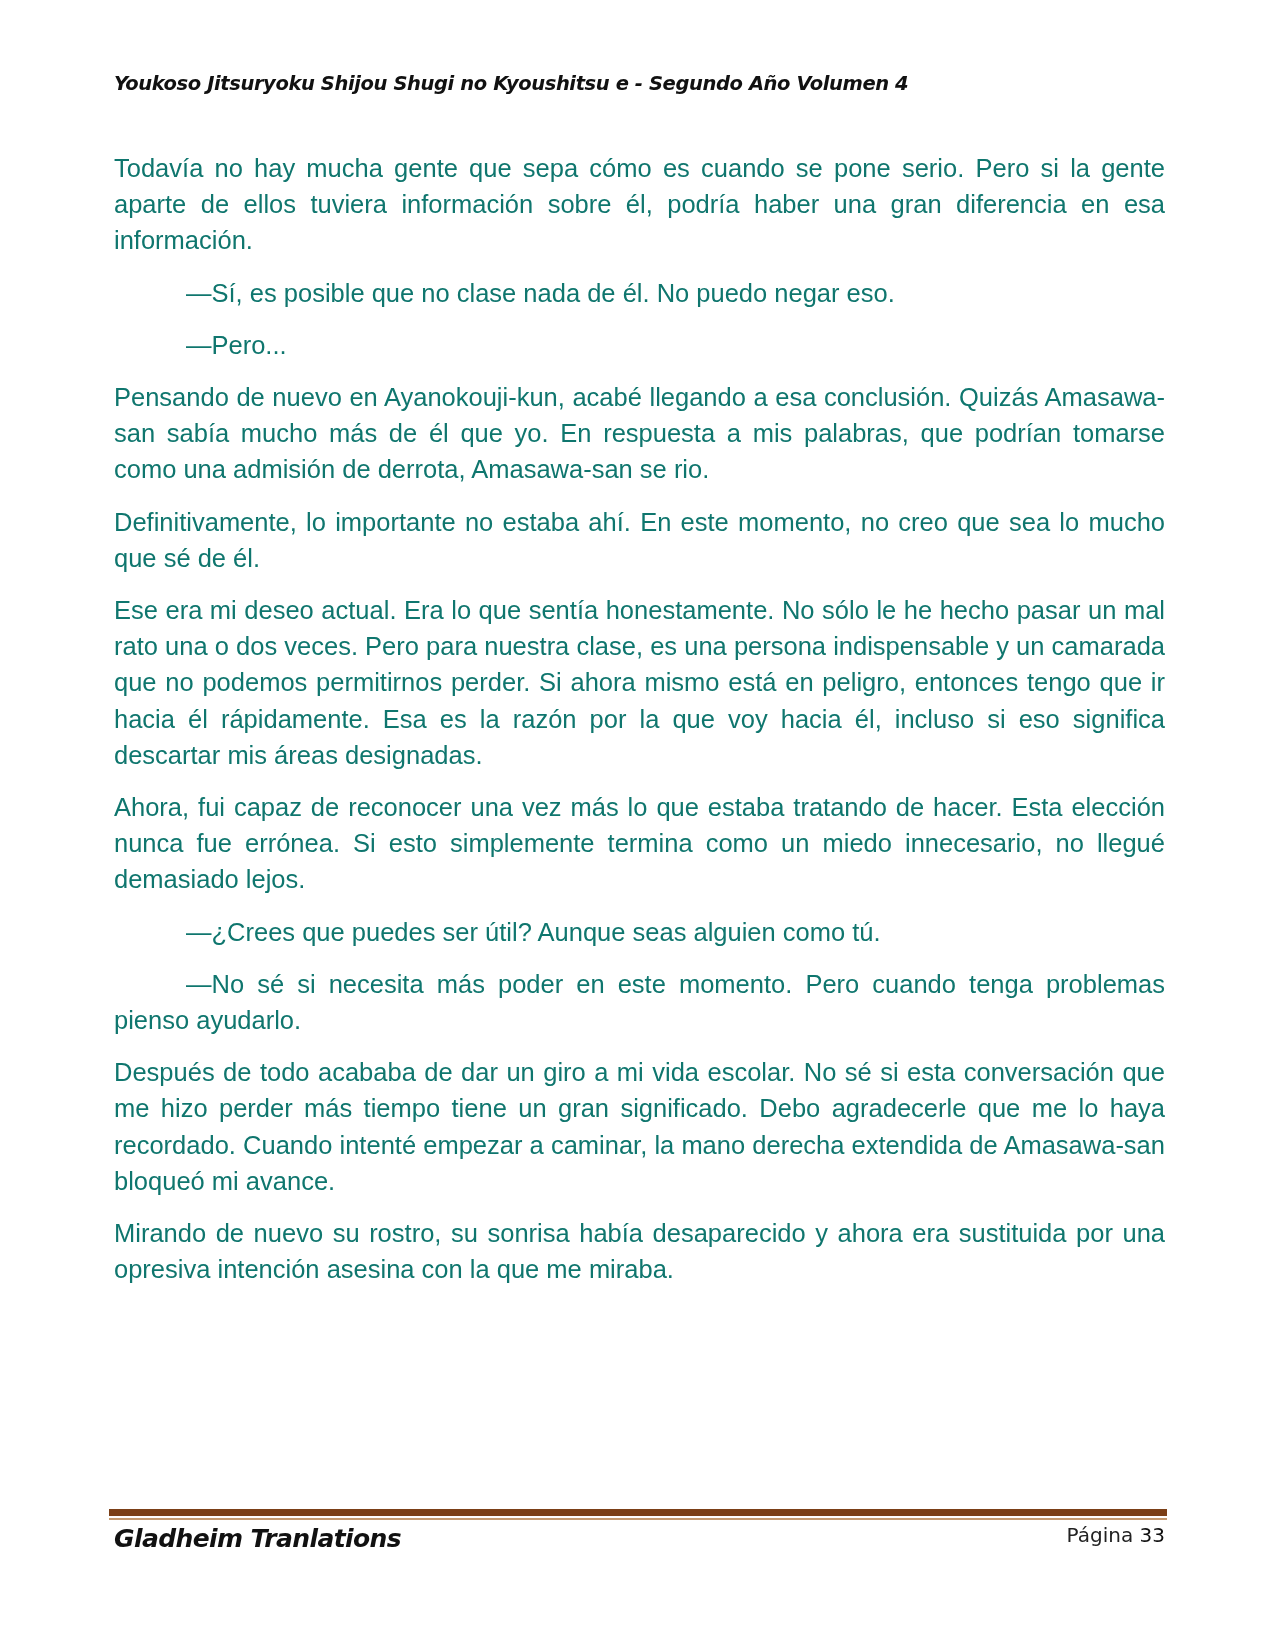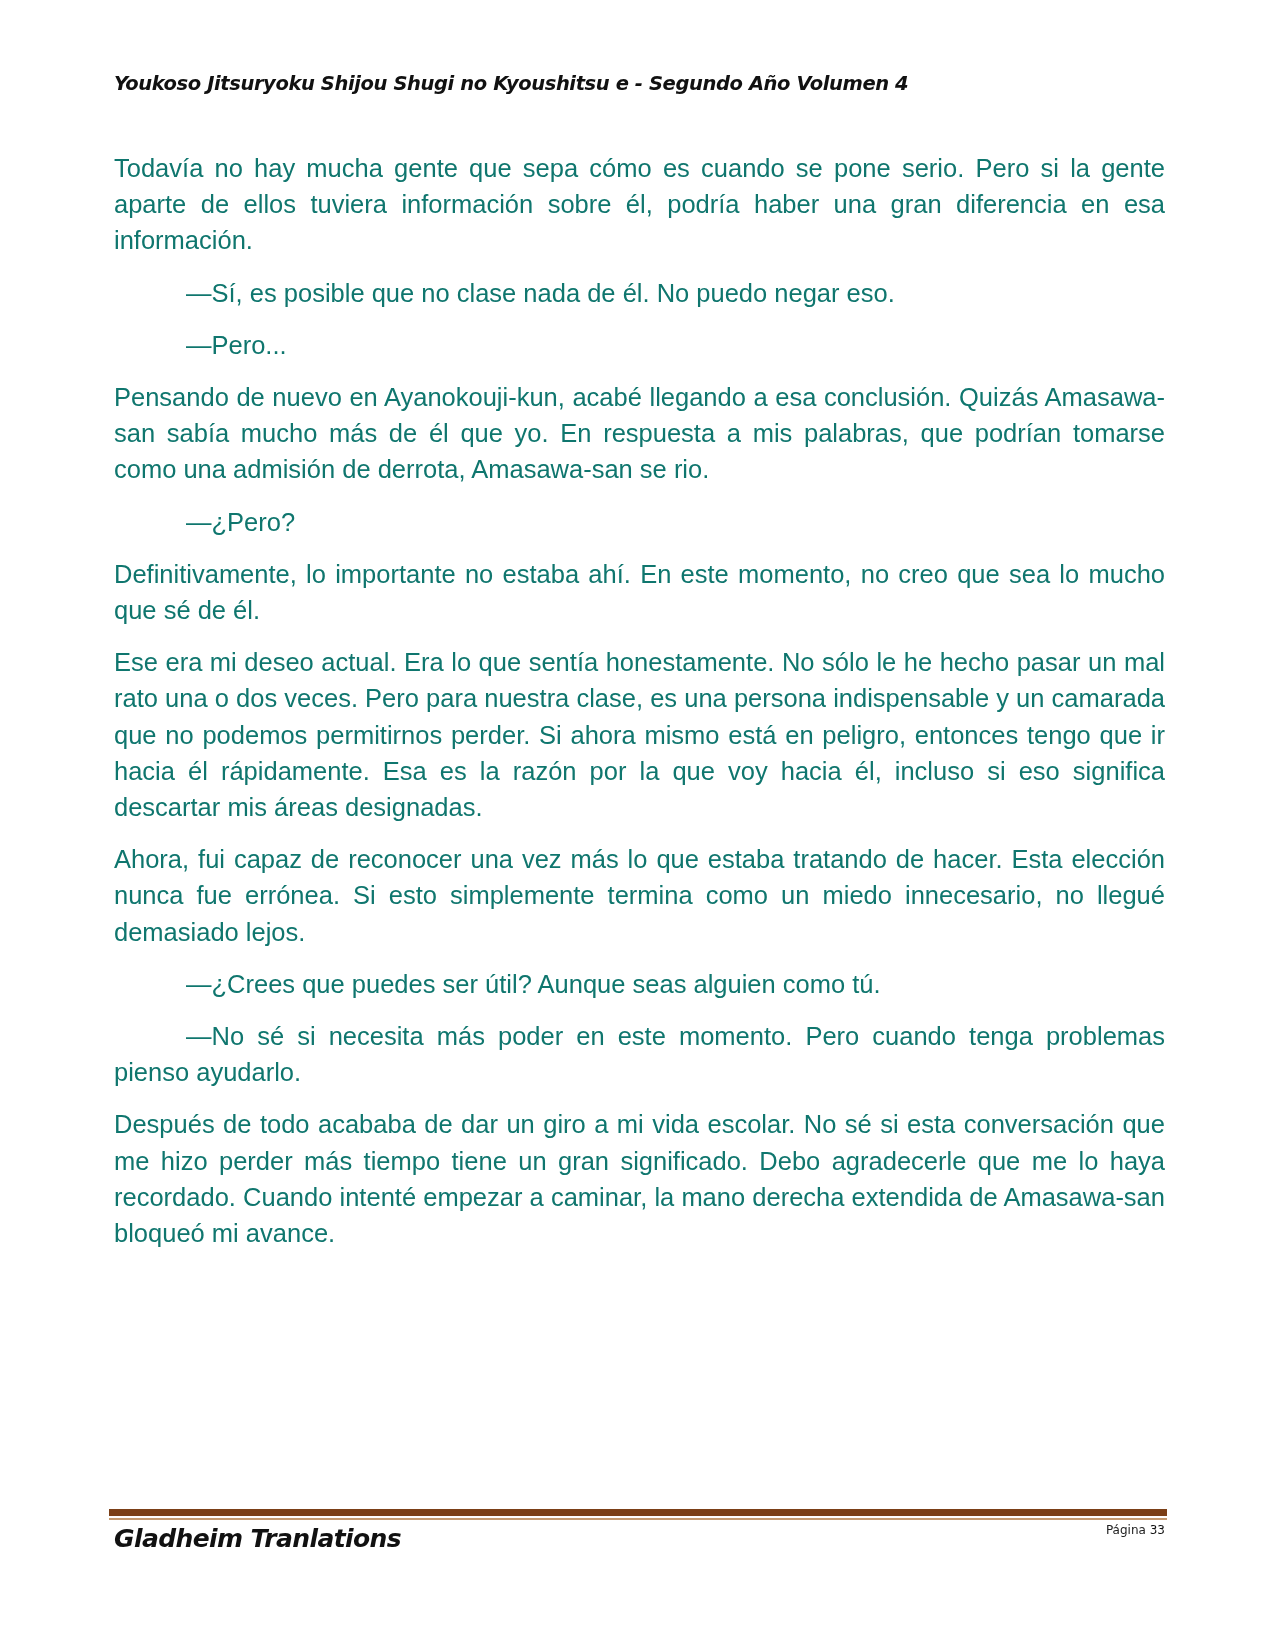--- a/index.html
+++ b/index.html
@@ -73,45 +73,45 @@
       font-style: italic;
       font-size: 25px;
       letter-spacing: -0.6px;
       color: #111111;
     }
     .footer-right {
       position: absolute;
       right: 110px;
       top: 1523px;
       font-family: "DejaVu Sans", sans-serif;
-      font-size: 12px;
+      font-size: 20px;
       color: #222222;
       margin-left: 19px;
     }
     .footer-right .num {
       color: #111111;
     }
   </style>
 </head>
 <body>
 
 <div class="page-header">Youkoso Jitsuryoku Shijou Shugi no Kyoushitsu e - Segundo Año Volumen 4</div>
 
 <div class="body-text">
   <p class="para">Todavía no hay mucha gente que sepa cómo es cuando se pone serio. Pero si la gente aparte de ellos tuviera información sobre él, podría haber una gran diferencia en esa información.</p>
   <p class="para dialogue">—Sí, es posible que no clase nada de él. No puedo negar eso.</p>
   <p class="para dialogue">—Pero...</p>
   <p class="para">Pensando de nuevo en Ayanokouji-kun, acabé llegando a esa conclusión. Quizás Amasawa-san sabía mucho más de él que yo. En respuesta a mis palabras, que podrían tomarse como una admisión de derrota, Amasawa-san se rio.</p>
-  <p class="para dialogue">—¿Pero?</p>
   <p class="para">Definitivamente, lo importante no estaba ahí. En este momento, no creo que sea lo mucho que sé de él.</p>
   <p class="para">Ese era mi deseo actual. Era lo que sentía honestamente. No sólo le he hecho pasar un mal rato una o dos veces. Pero para nuestra clase, es una persona indispensable y un camarada que no podemos permitirnos perder. Si ahora mismo está en peligro, entonces tengo que ir hacia él rápidamente. Esa es la razón por la que voy hacia él, incluso si eso significa descartar mis áreas designadas.</p>
   <p class="para">Ahora, fui capaz de reconocer una vez más lo que estaba tratando de hacer. Esta elección nunca fue errónea. Si esto simplemente termina como un miedo innecesario, no llegué demasiado lejos.</p>
   <p class="para dialogue">—¿Crees que puedes ser útil? Aunque seas alguien como tú.</p>
   <p class="para dialogue">—No sé si necesita más poder en este momento. Pero cuando tenga problemas pienso ayudarlo.</p>
   <p class="para">Después de todo acababa de dar un giro a mi vida escolar. No sé si esta conversación que me hizo perder más tiempo tiene un gran significado. Debo agradecerle que me lo haya recordado. Cuando intenté empezar a caminar, la mano derecha extendida de Amasawa-san bloqueó mi avance.</p>
+  <p class="para">Mirando de nuevo su rostro, su sonrisa había desaparecido y ahora era sustituida por una opresiva intención asesina con la que me miraba.</p>
 </div>
 
 <div class="footer-rule">
   <div class="thick"></div>
   <div class="gap"></div>
   <div class="thin"></div>
 </div>
 
 <div class="footer-left">Gladheim Tranlations</div>
 

